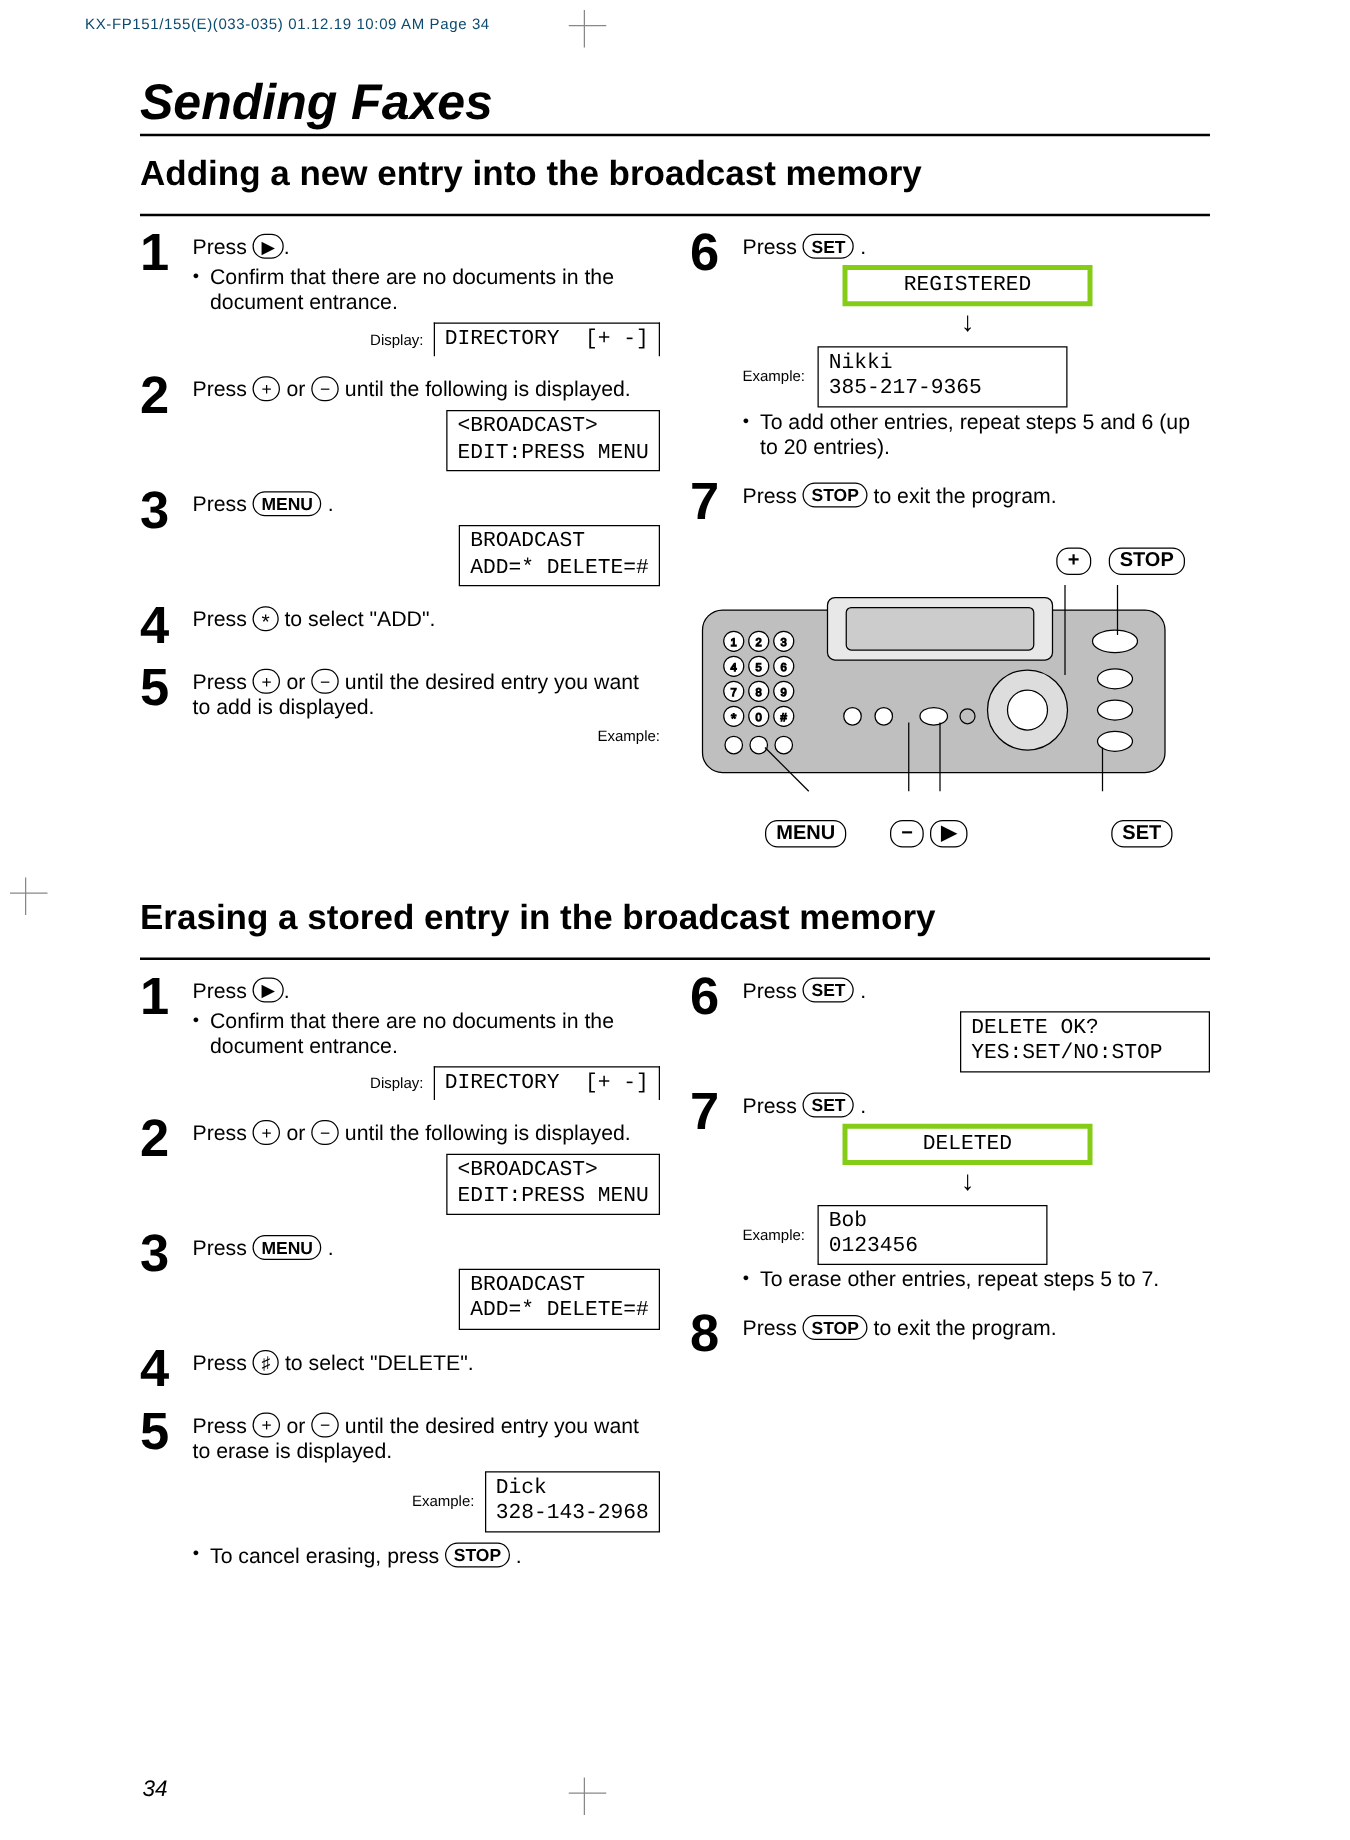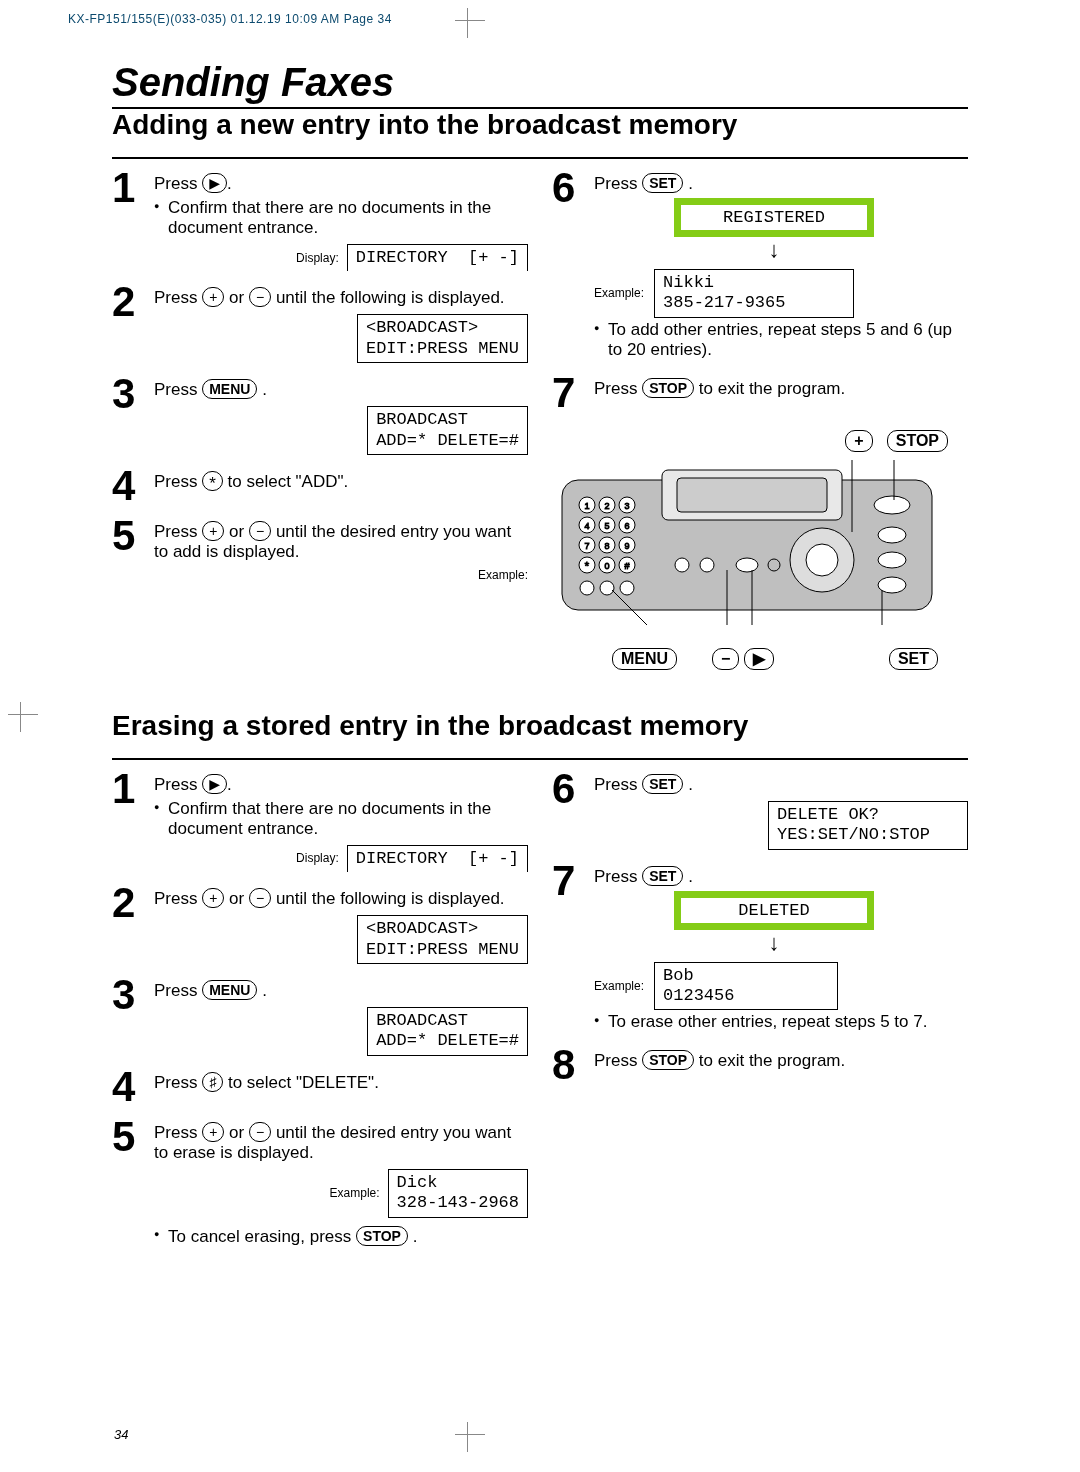--- a/index.html
+++ b/index.html
@@ -9,39 +9,39 @@
   .crop-top { position: absolute; top: 8px; left: 455px; width: 30px; height: 30px; }
   .crop-top::before { content:""; position:absolute; top:12px; left:0; width:30px; border-top:1px solid #888; }
   .crop-top::after { content:""; position:absolute; left:12px; top:0; height:30px; border-left:1px solid #888; }
   .crop-bot { position: absolute; bottom: 20px; left: 455px; width: 30px; height: 30px; }
   .crop-bot::before { content:""; position:absolute; top:12px; left:0; width:30px; border-top:1px solid #888; }
   .crop-bot::after { content:""; position:absolute; left:12px; top:0; height:30px; border-left:1px solid #888; }
   .crop-left { position: absolute; top: 702px; left: 8px; width: 30px; height: 30px; }
   .crop-left::before { content:""; position:absolute; top:12px; left:0; width:30px; border-top:1px solid #888; }
   .crop-left::after { content:""; position:absolute; left:12px; top:0; height:30px; border-left:1px solid #888; }
   .content { position: absolute; top: 60px; left: 112px; right: 112px; bottom: 60px; }
-  .chapter-title { font-style: italic; font-weight: bold; font-size: 40px; border-bottom: 2px solid #000; padding-bottom: 2px; }
+  .chapter-title { font-style: italic; font-weight: bold; font-size: 40px; border-bottom: 2px solid #000; padding-bottom: 2px; margin-bottom: 14px; }
   .section-title { font-weight: bold; font-size: 28px; border-bottom: 2px solid #000; padding-bottom: 16px; margin-bottom: 8px; }
   .columns { display: flex; gap: 24px; }
   .col { flex: 1; min-width: 0; }
   .step { display: flex; align-items: flex-start; margin-bottom: 8px; }
   .step-num { font-size: 42px; font-weight: bold; line-height: 1; width: 42px; flex-shrink: 0; padding-top: 0px; }
   .step-body { flex: 1; padding-top: 6px; }
   .step-line { margin-bottom: 4px; }
   .bullet { padding-left: 14px; position: relative; }
   .bullet::before { content:"●"; position:absolute; left:0; top:3px; font-size:9px; }
   .keycap { display:inline-block; border:1px solid #000; border-radius:10px; padding:0 6px; font-size:14px; font-weight:bold; line-height:18px; vertical-align:1px; min-width:16px; text-align:center; }
   .keycap.sym { font-weight: normal; }
   .keycap.star::before { content:"*"; font-size:17px; position:relative; top:3px; }
   .display-row { display:flex; align-items:center; justify-content:flex-end; gap:8px; margin:6px 0 2px 0; }
   .display-label { font-size:12px; }
   .display-boxed { border:1px solid #000; padding:3px 8px; font-family:"Courier New", monospace; font-size:17px; white-space:pre; line-height:1.2; }
-  .center-box { border:7px solid #84cc16; padding:3px 8px; font-family:"Courier New", monospace; font-size:17px; text-align:center; width: 200px; margin-left: 80px; }
+  .center-box { border:4px solid #84cc16; padding:3px 8px; font-family:"Courier New", monospace; font-size:17px; text-align:center; width: 200px; margin-left: 80px; }
   .arrow-down { text-align:center; font-size:22px; margin-left: 170px; width: 20px; }
-  .pagenum { position:absolute; bottom:30px; left:114px; font-style:italic; font-size:13px; }
+  .pagenum { position:absolute; bottom:30px; left:114px; font-style:italic; font-size:18px; }
   .btncallouts { margin-top: 16px; position:relative; height: 240px; }
   .callout-key { display:inline-block; border:1px solid #000; border-radius:10px; padding:0 8px; font-size:16px; font-weight:bold; line-height:20px; }
   .fax-svg { position:absolute; top:30px; left:0; }
 </style>
 </head>
 <body>
 
 <div class="page">
 
   <div class="print-header">KX-FP151/155(E)(033-035)  01.12.19 10:09 AM  Page 34</div>

